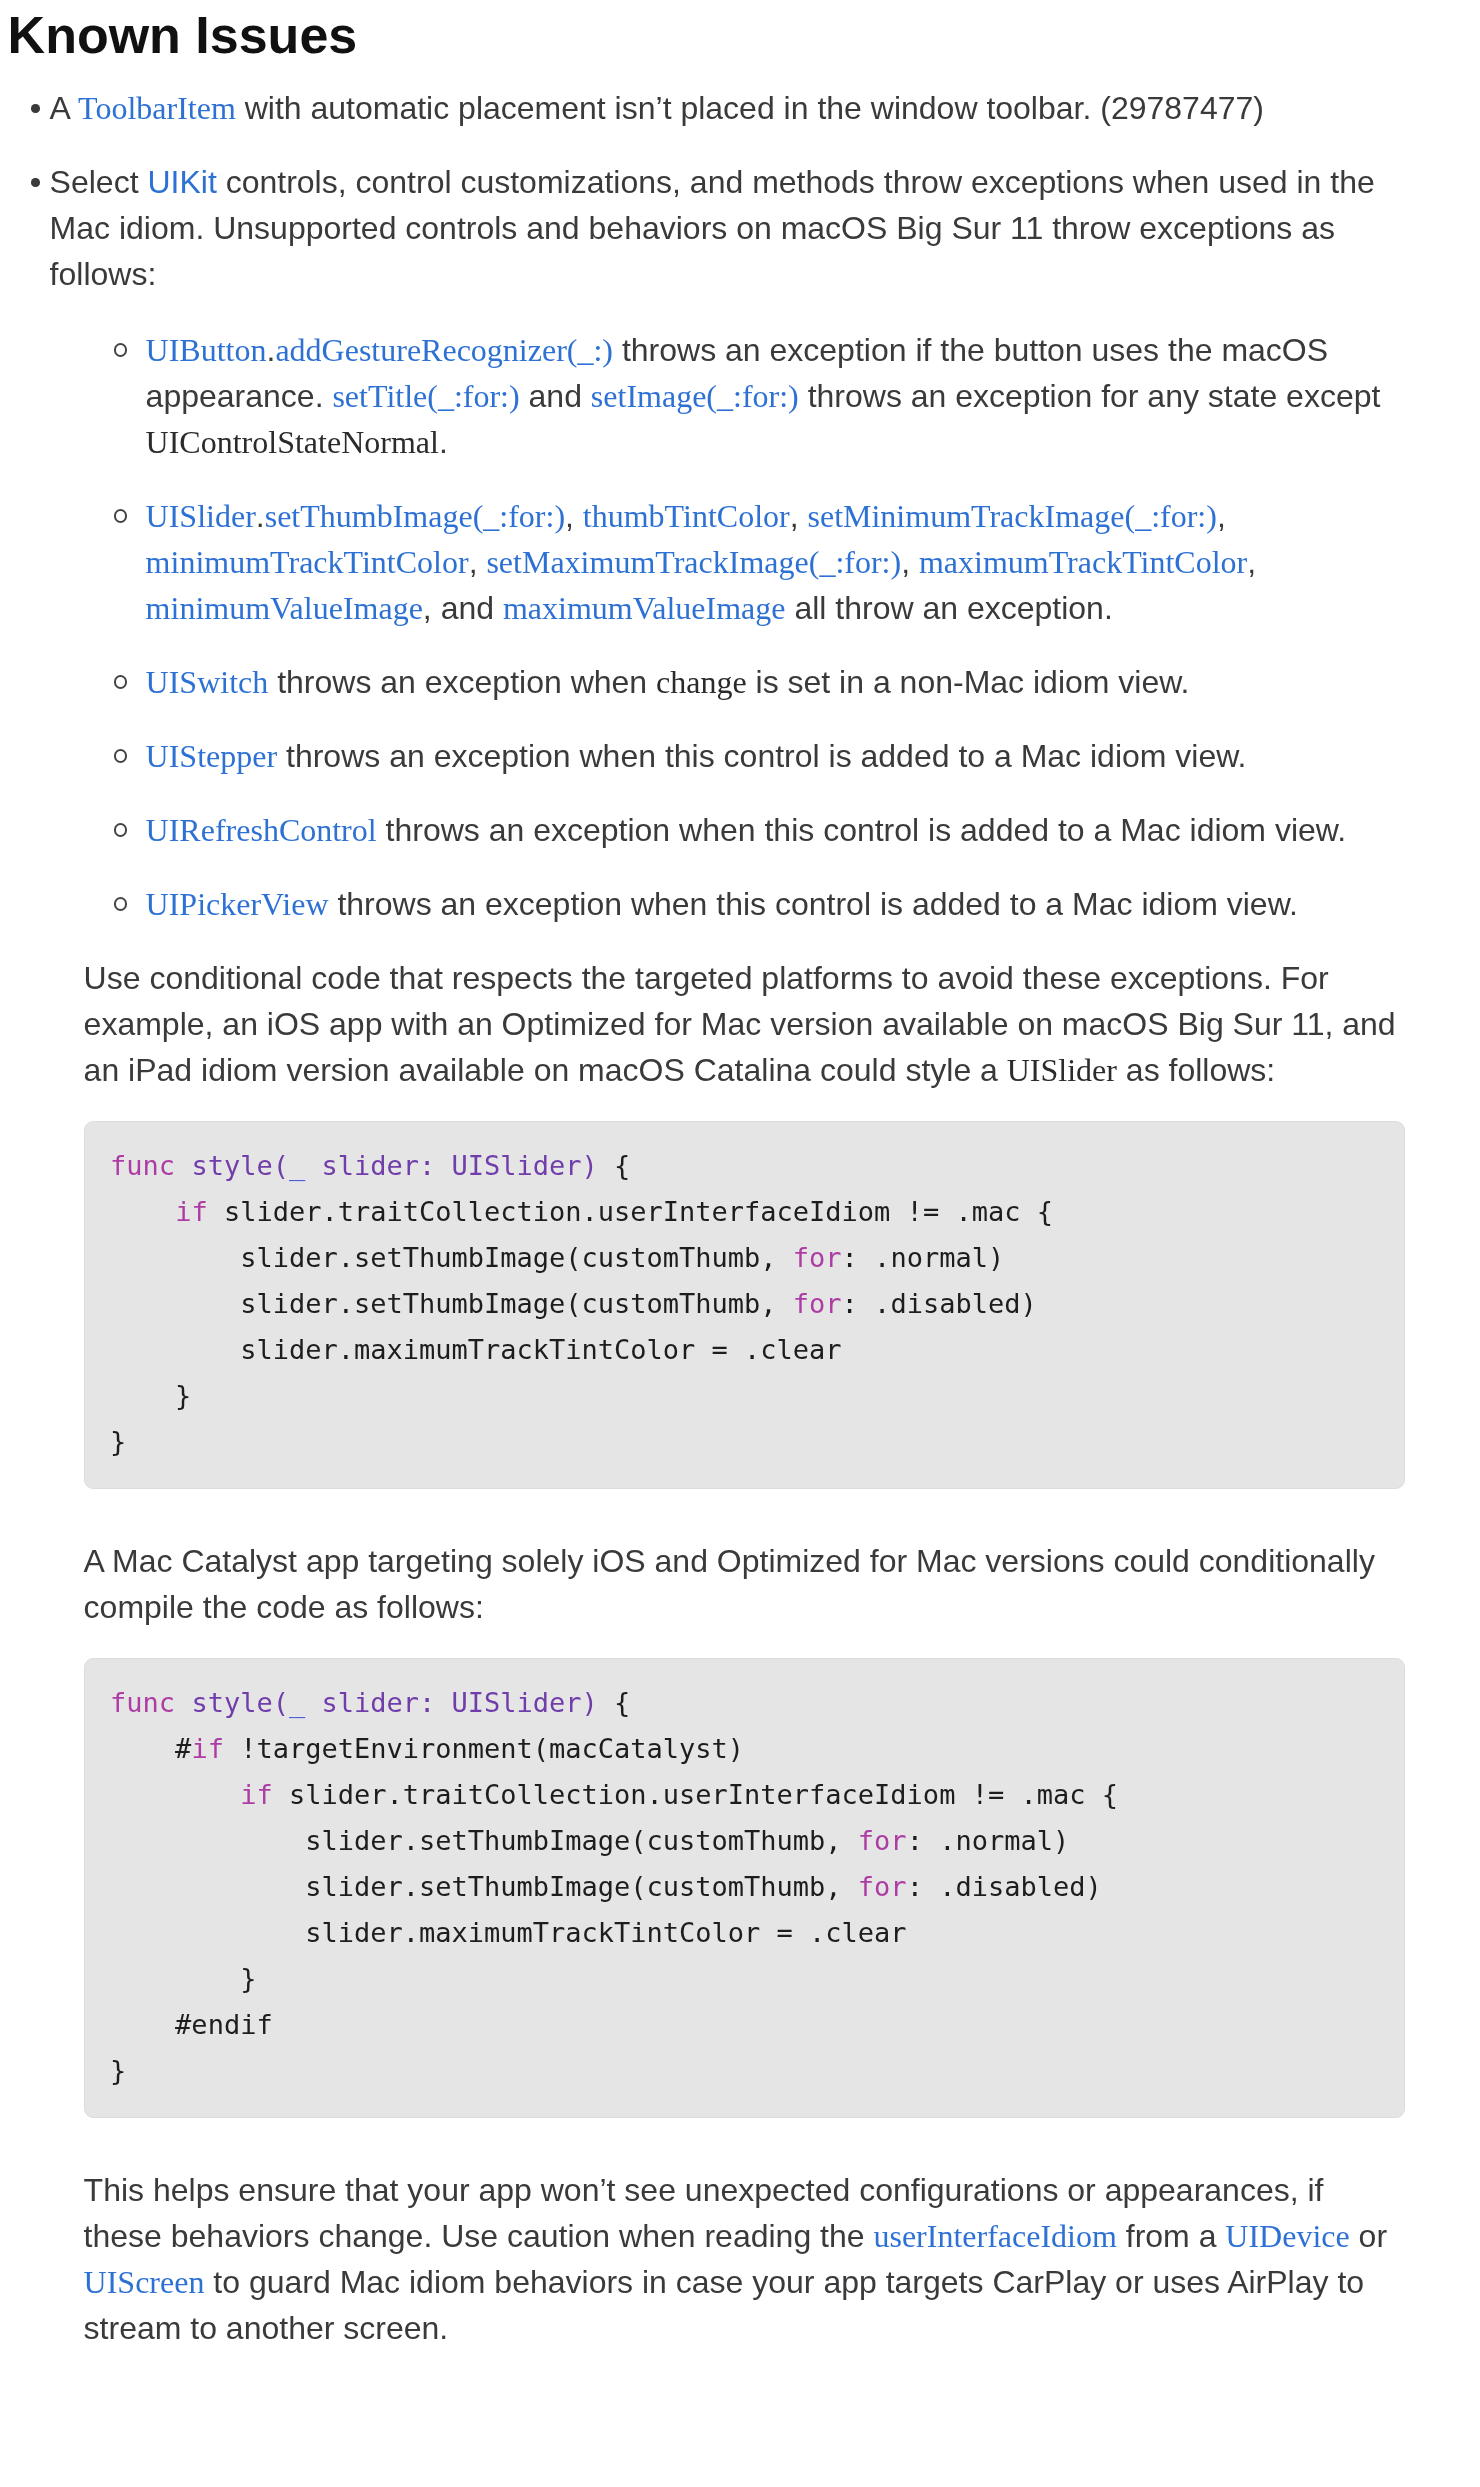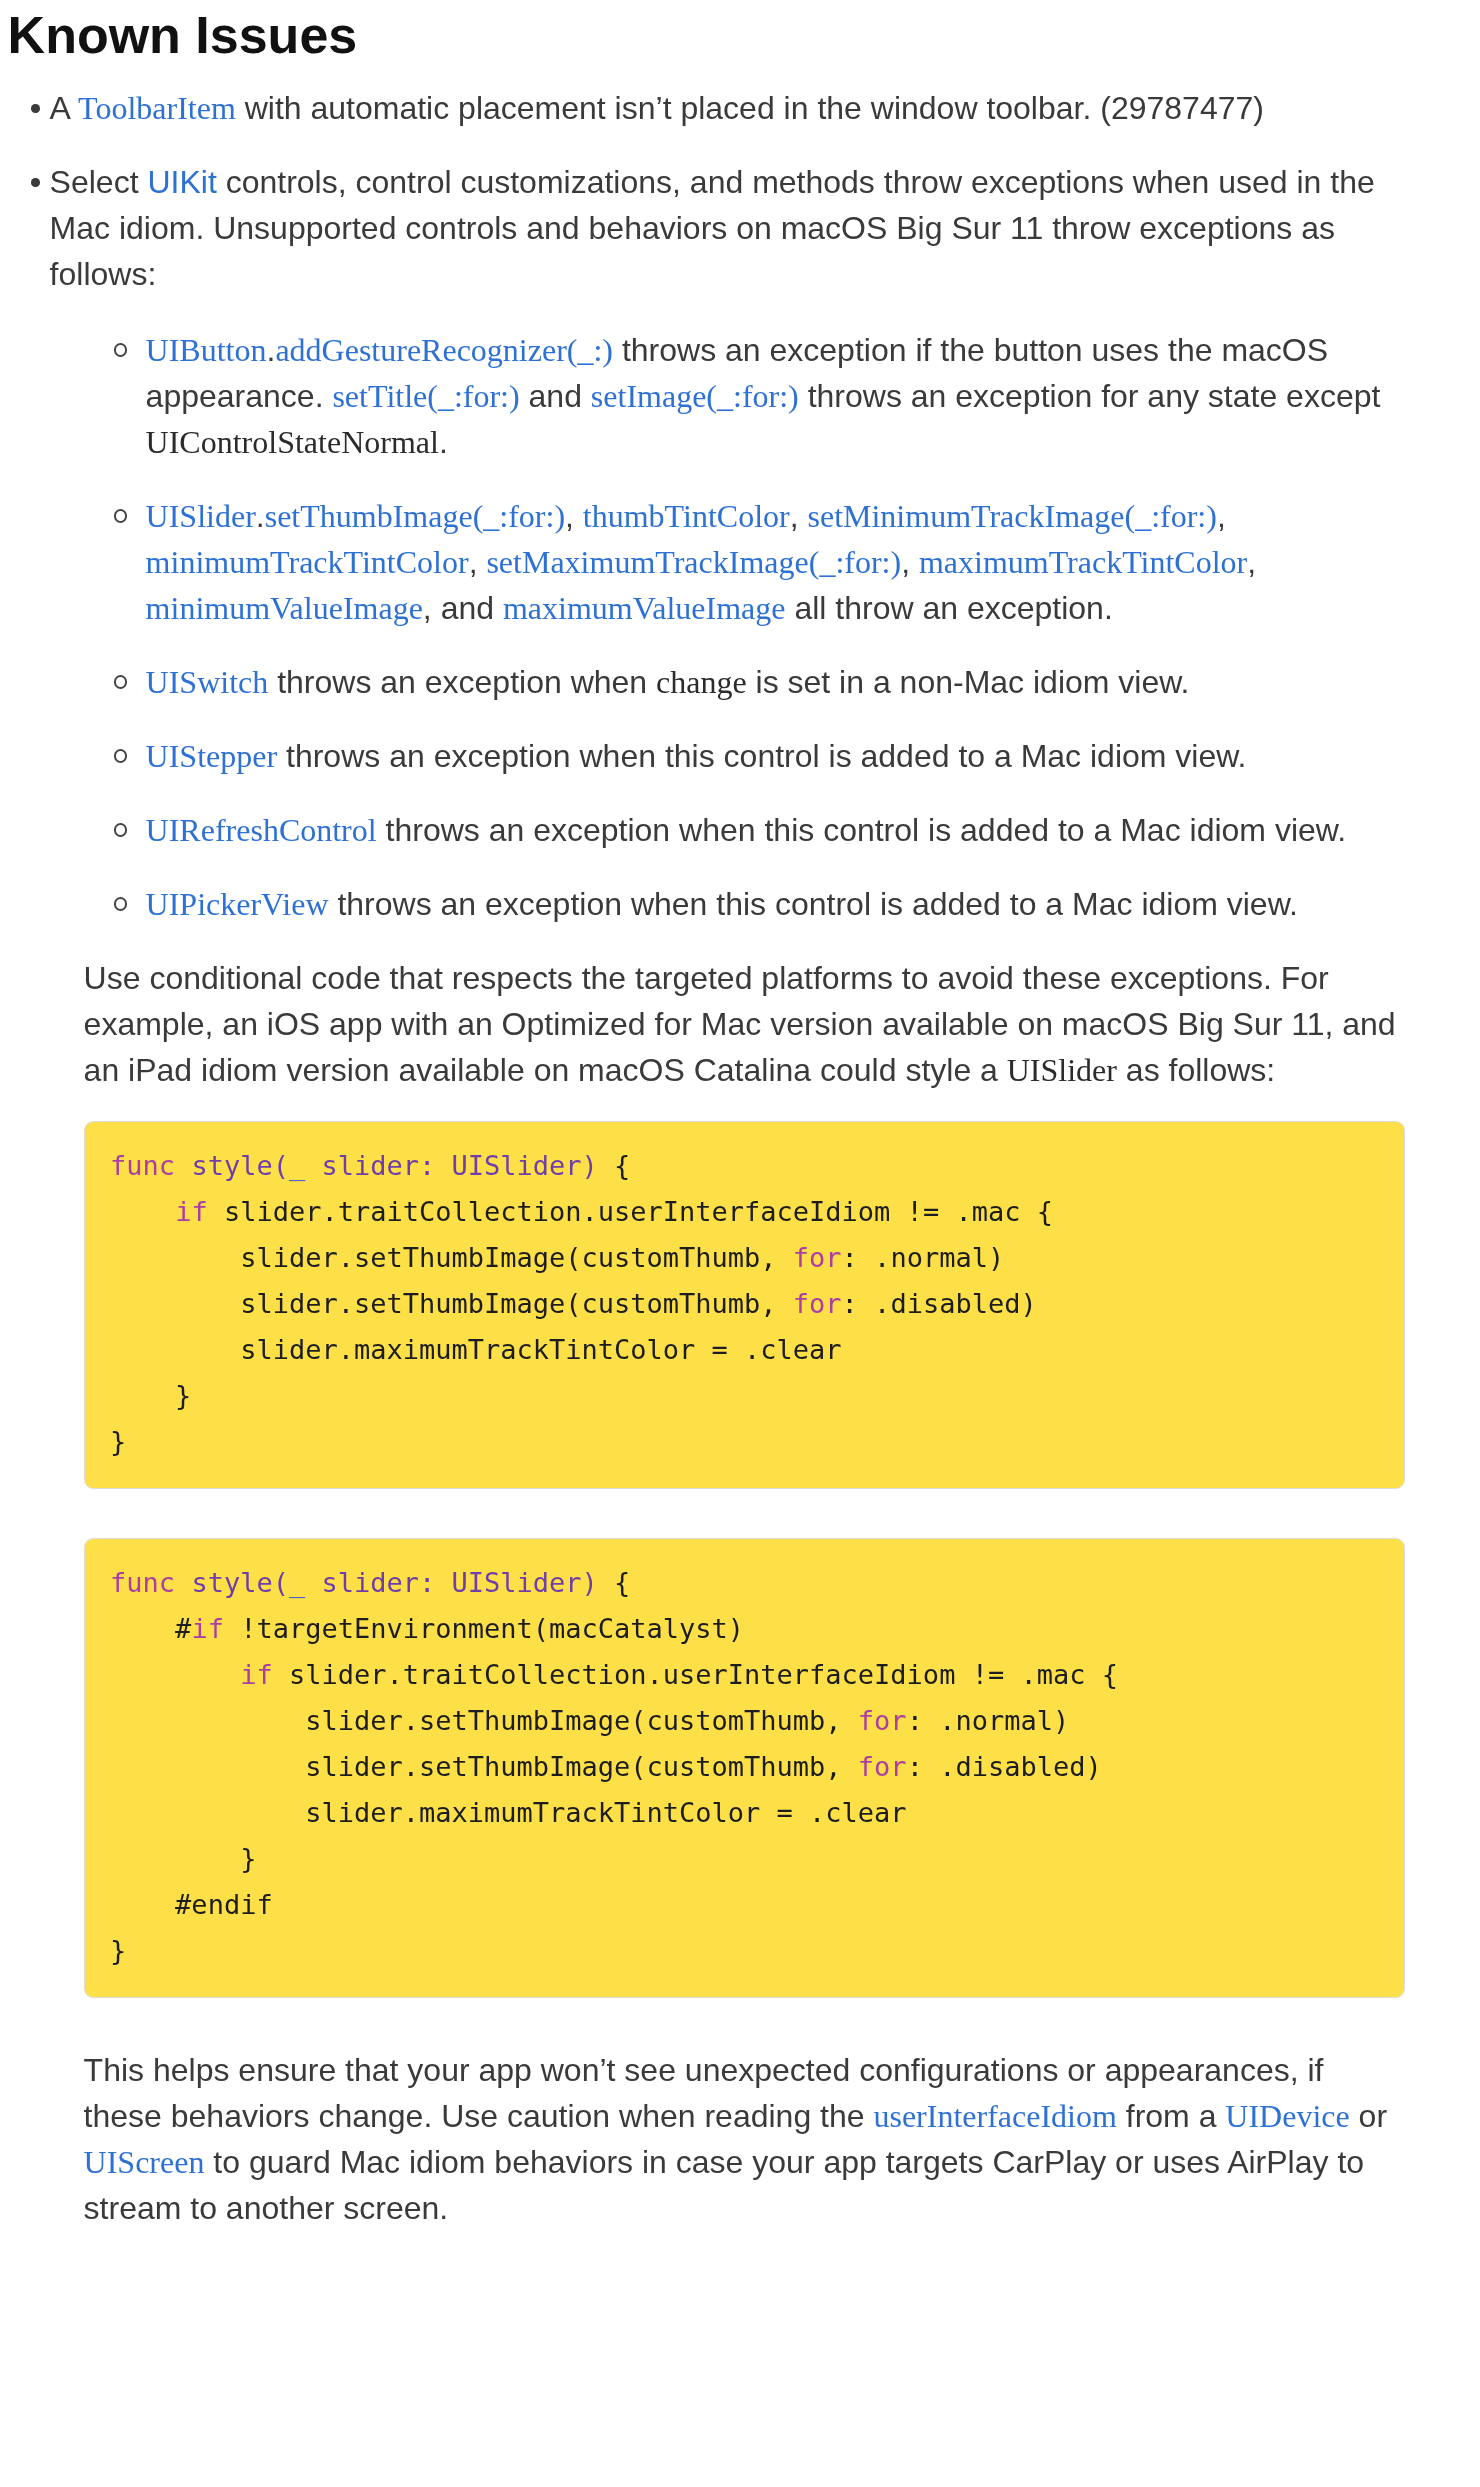--- a/index.html
+++ b/index.html
@@ -47,21 +47,21 @@
     border: 2.8px solid #454547;
     border-radius: 50%;
     background: transparent;
   }
 
   .body-block { margin-left: 76px; }
   .body-block p { margin: 0; }
 
   pre.codeblock {
     margin: 28px 0 49px 0;
-    background: #fde047;
+    background: #e5e5e5;
     border: 0.9px solid #dcdce0;
     border-radius: 9.4px;
     padding: 21px 24.6px 23px 25.5px;
     font-family: "DejaVu Sans Mono", monospace;
     font-size: 27px;
     line-height: 46px;
     color: #1d1d1f;
     overflow: hidden;
   }
   .code-line { white-space: pre; }
@@ -119,20 +119,21 @@
         </li>
       </ul>
     </li>
   </ul>
 
   <div class="body-block">
     <p><span>Use conditional code that respects the targeted platforms to avoid these exceptions. For example, an iOS app with an Optimized for Mac version available on macOS Big Sur 11, and an iPad idiom version available on macOS Catalina could style a </span><span class="seg-code">UISlider</span><span> as follows:</span></p>
 
     <pre class="codeblock"><div class="code-line"><span class="tok-kw">func</span><span> </span><span class="tok-decl">style(</span><span class="tok-param">_</span><span class="tok-decl"> slider: UISlider)</span><span> {</span></div><div class="code-line"><span>    </span><span class="tok-kw">if</span><span> slider.traitCollection.userInterfaceIdiom != .mac {</span></div><div class="code-line"><span>        slider.setThumbImage(customThumb, </span><span class="tok-kw">for</span><span>: .normal)</span></div><div class="code-line"><span>        slider.setThumbImage(customThumb, </span><span class="tok-kw">for</span><span>: .disabled)</span></div><div class="code-line"><span>        slider.maximumTrackTintColor = .clear</span></div><div class="code-line"><span>    }</span></div><div class="code-line"><span>}</span></div></pre>
 
+    <p><span>A Mac Catalyst app targeting solely iOS and Optimized for Mac versions could conditionally compile the code as follows:</span></p>
 
     <pre class="codeblock"><div class="code-line"><span class="tok-kw">func</span><span> </span><span class="tok-decl">style(</span><span class="tok-param">_</span><span class="tok-decl"> slider: UISlider)</span><span> {</span></div><div class="code-line"><span>    #</span><span class="tok-kw">if</span><span> !targetEnvironment(macCatalyst)</span></div><div class="code-line"><span>        </span><span class="tok-kw">if</span><span> slider.traitCollection.userInterfaceIdiom != .mac {</span></div><div class="code-line"><span>            slider.setThumbImage(customThumb, </span><span class="tok-kw">for</span><span>: .normal)</span></div><div class="code-line"><span>            slider.setThumbImage(customThumb, </span><span class="tok-kw">for</span><span>: .disabled)</span></div><div class="code-line"><span>            slider.maximumTrackTintColor = .clear</span></div><div class="code-line"><span>        }</span></div><div class="code-line"><span>    #endif</span></div><div class="code-line"><span>}</span></div></pre>
 
     <p><span>This helps ensure that your app won’t see unexpected configurations or appearances, if these behaviors change. Use caution when reading the </span><a class="seg-code-link">userInterfaceIdiom</a><span> from a </span><a class="seg-code-link">UIDevice</a><span> or </span><a class="seg-code-link">UIScreen</a><span> to guard Mac idiom behaviors in case your app targets CarPlay or uses AirPlay to stream to another screen.</span></p>
   </div>
 
 </div>
 
 
 </body></html>

